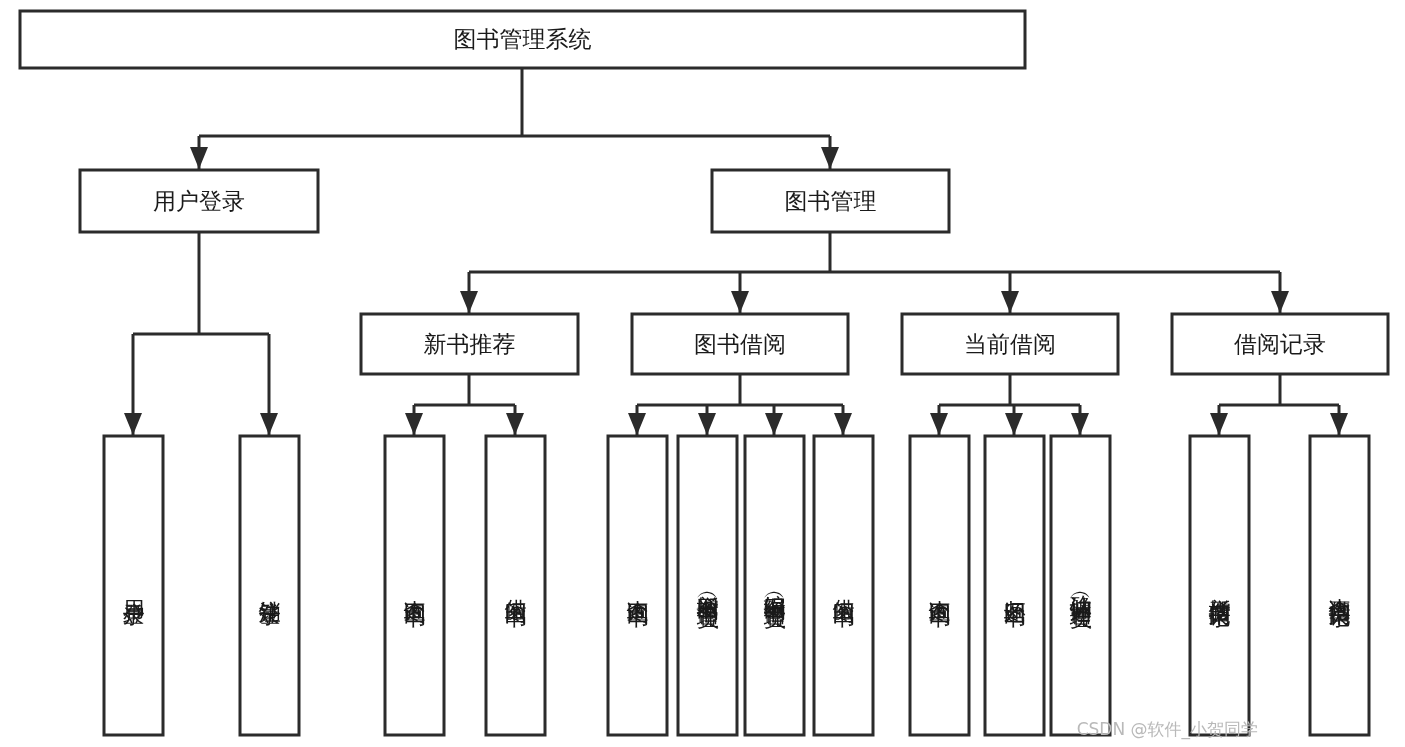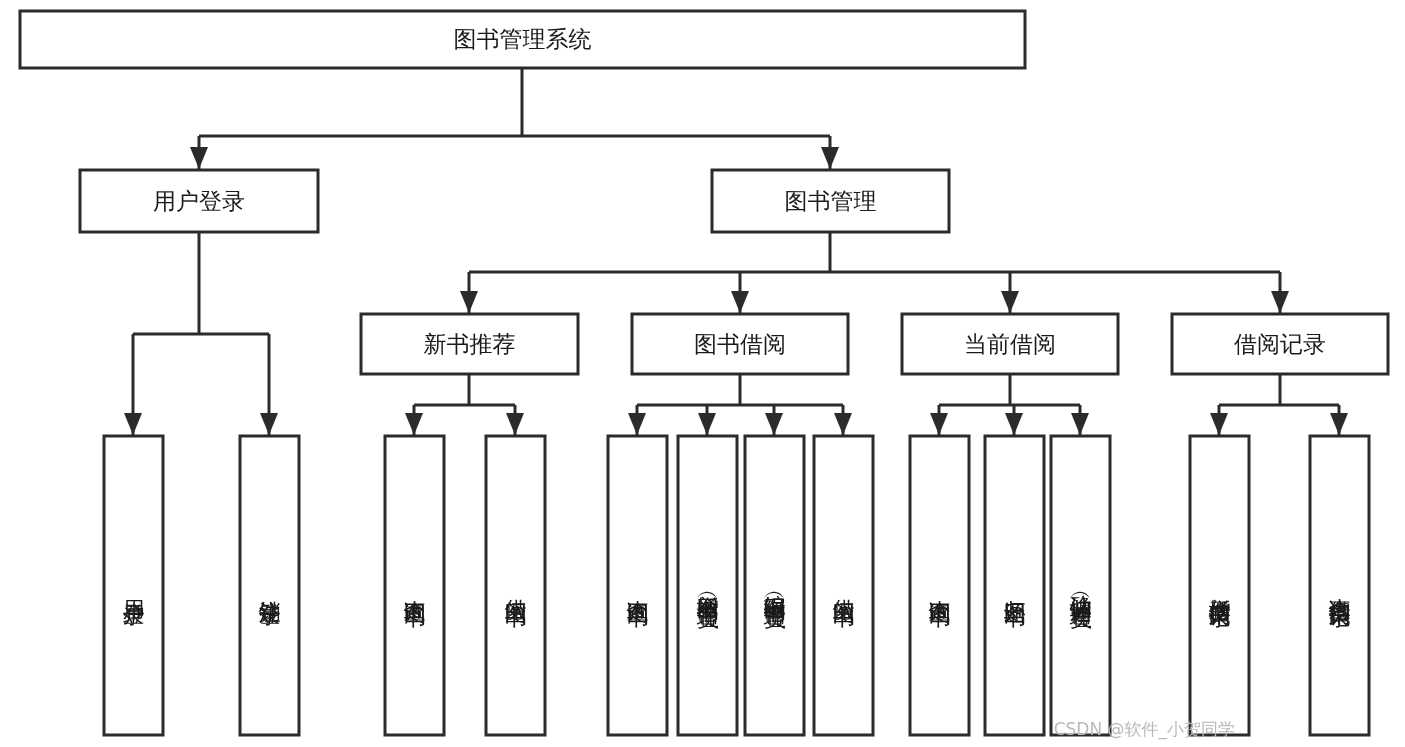--- a/index.html
+++ b/index.html
@@ -22,21 +22,21 @@
     position:absolute;
     display:flex;align-items:center;justify-content:center;
     writing-mode:vertical-rl;
     text-orientation:upright;
     font-family:"DejaVu Sans","Liberation Sans",sans-serif;
     font-size:22px;color:#1a1a1a;line-height:1.12;letter-spacing:2px;
     white-space:nowrap;
     pointer-events:none;
   }
   .watermark{
-    position:absolute;right:24px;bottom:6px;
+    position:absolute;right:1px;bottom:6px;
     font-family:"DejaVu Sans","Liberation Sans",sans-serif;
     font-size:17px;color:#b9b9b9;white-space:nowrap;
   }
 </style>
 </head>
 <body>
 
 <div id="diagram-root">
 
   <svg id="tree-svg" viewBox="0 0 1405 747" xmlns="http://www.w3.org/2000/svg">

